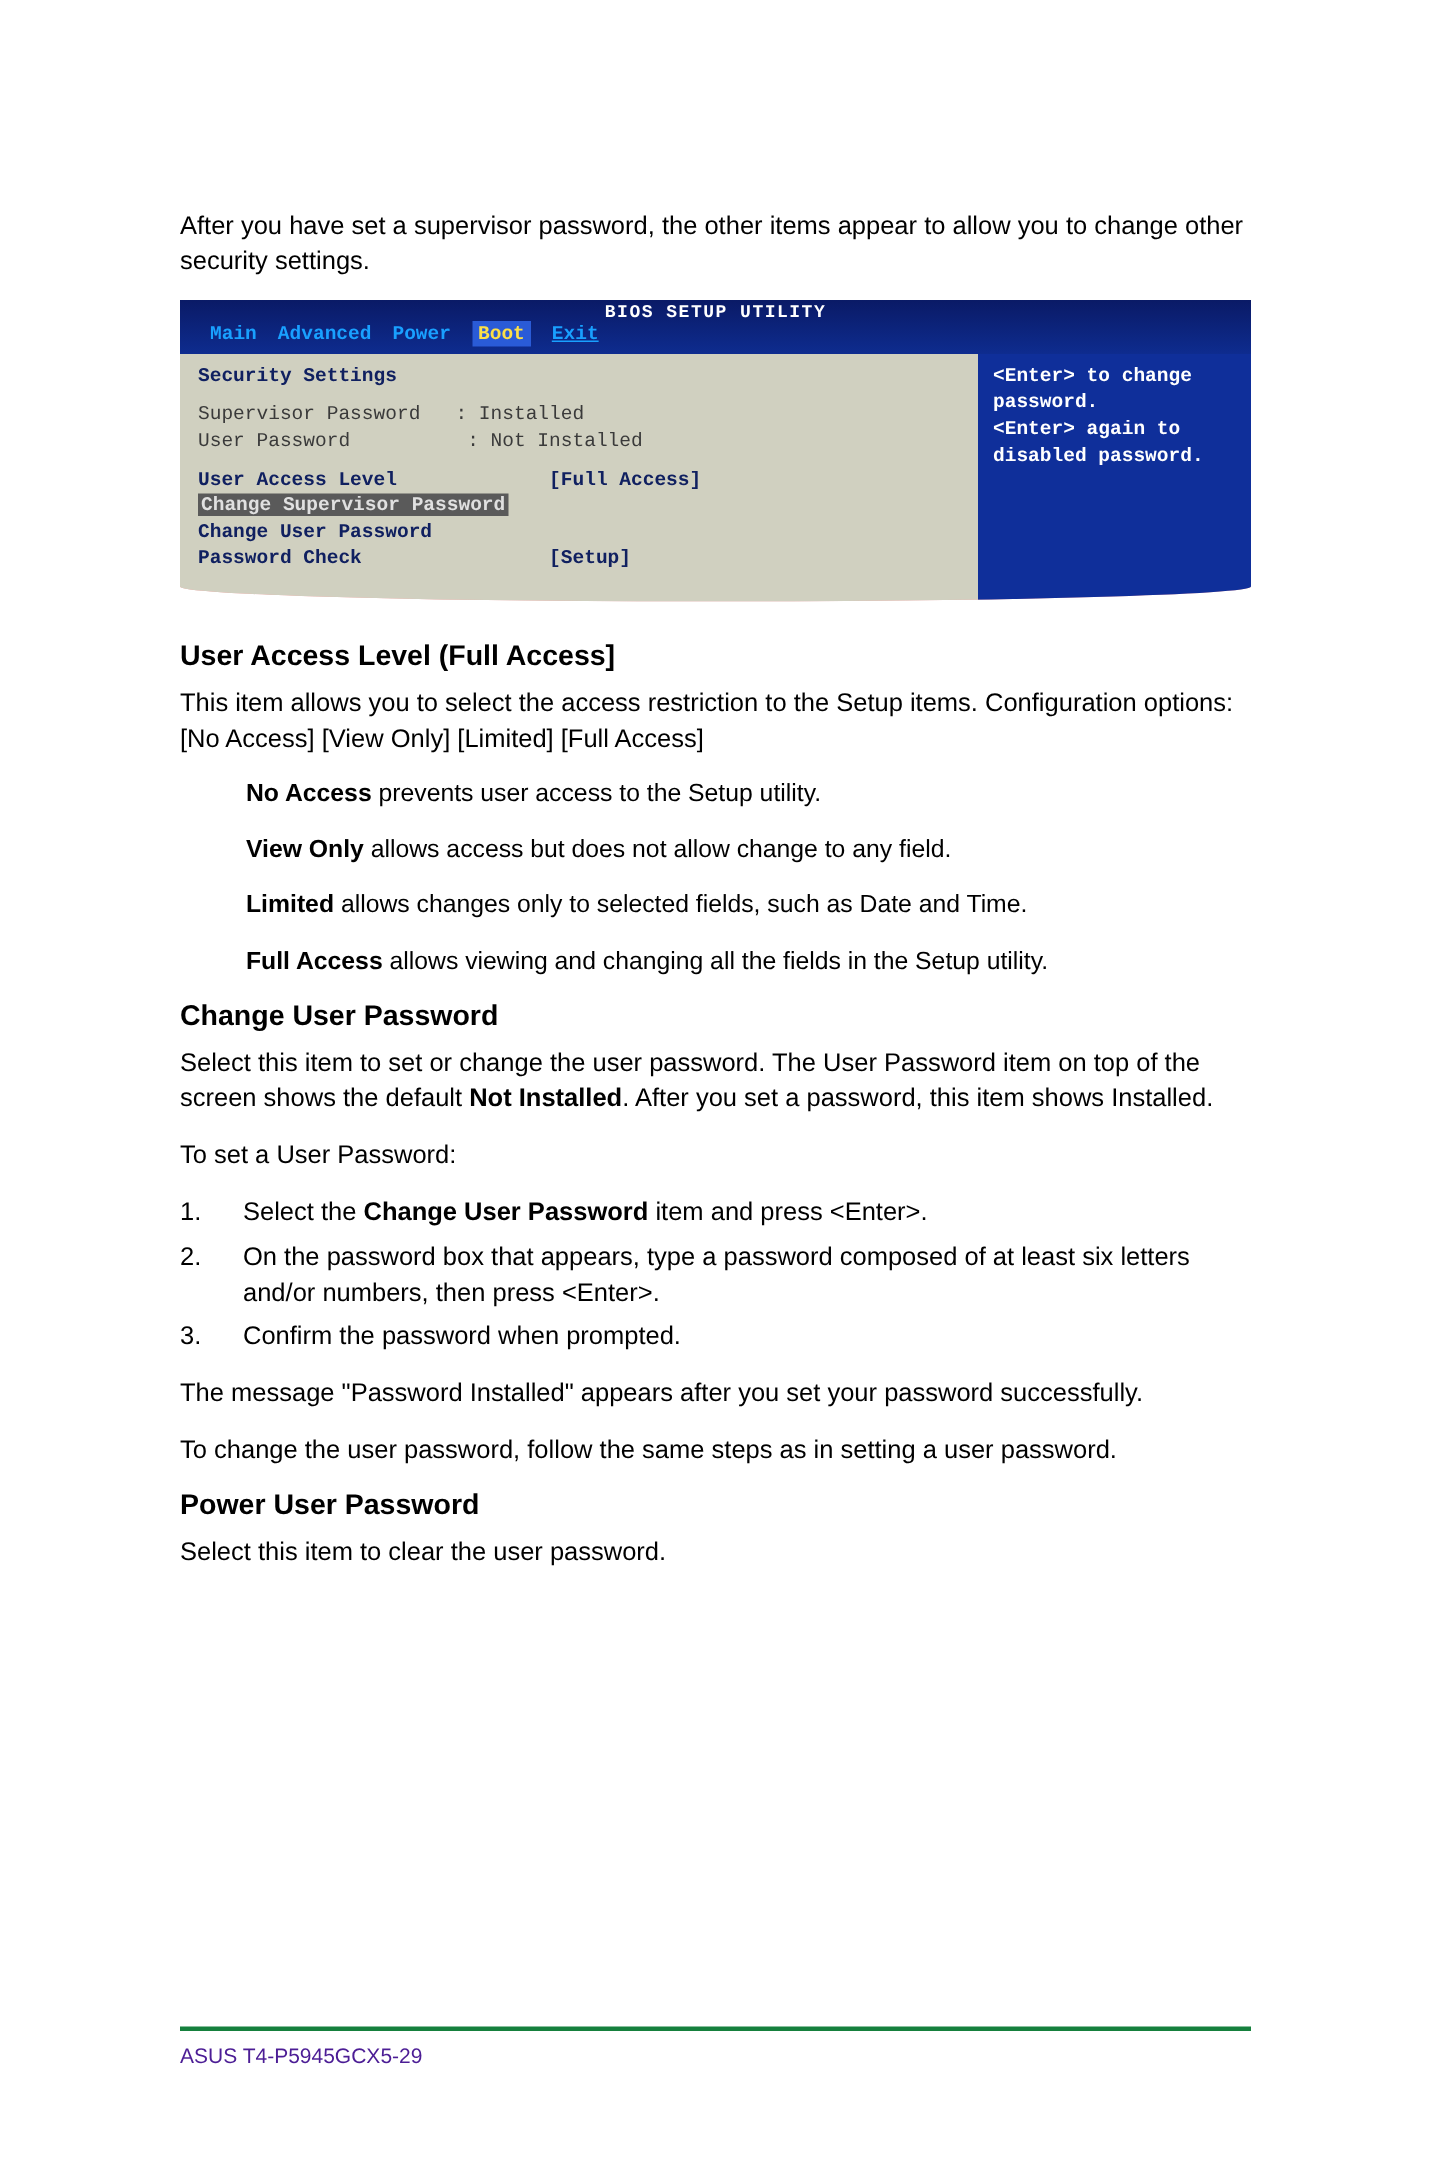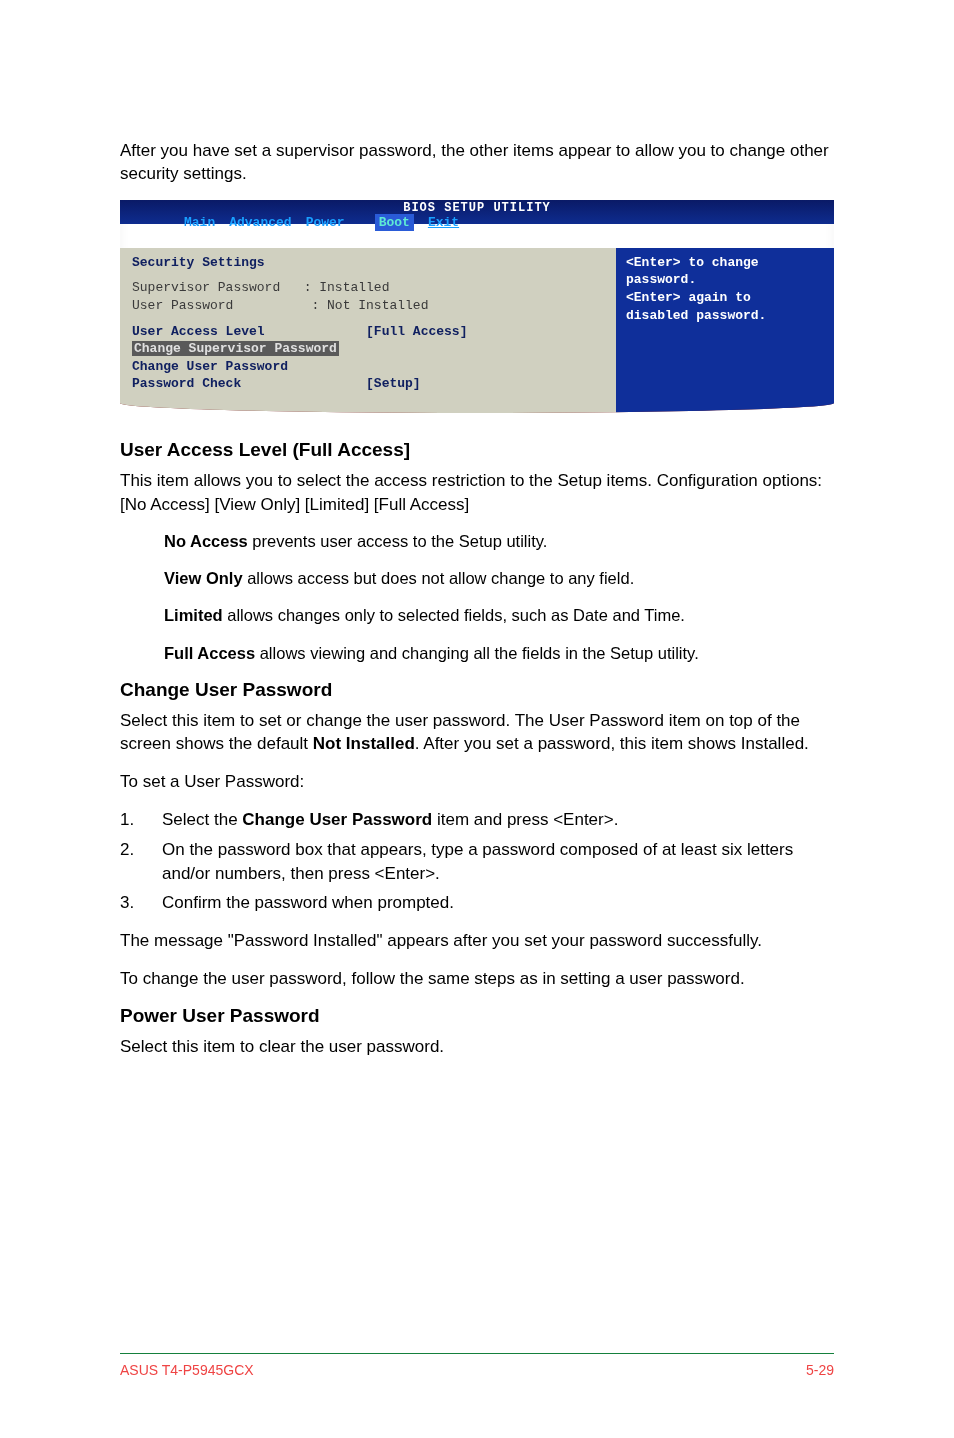--- a/index.html
+++ b/index.html
@@ -24,62 +24,59 @@
       line-height: 1.35;
       border-radius: 0 0 50% 50% / 0 0 10px 10px;
       overflow: hidden;
       margin-bottom: 26px;
       box-shadow: inset 0 -8px 12px rgba(0,0,0,0.05);
     }
     .bios-header {
       background: linear-gradient(#0a1a66, #0e2c8f);
       color: #19a0ff;
       position: relative;
-      height: 24px;
-      padding-left: 44px;
+      height: 36px;
     }
     .bios-title {
       position: absolute;
       top: 0;
       left: 50%;
       transform: translateX(-50%);
       color: #fff;
       font-weight: bold;
       letter-spacing: 1px;
       font-size: 12px;
     }
     .bios-tabs {
       display: flex;
       gap: 14px;
       padding: 14px 0 2px 20px;
       font-weight: bold;
       font-size: 13px;
     }
     .bios-tab-boot {
       background: #2a5bd7;
-      color: #5eead4;
+      color: #fde047;
       padding: 0 4px;
-      margin-left: 16px;
     }
     .bios-tab-exit { text-decoration: underline; }
     .bios-body {
       display: flex;
-      background: #7f1d1d;
-      margin-top: 24px;
+      background: #fca5a5;
     }
     .bios-left {
       flex: 1;
       background: #d0d0c0;
       color: #3a3a3a;
       padding: 6px 12px 20px 12px;
     }
     .bios-left .bold { color: #102060; font-weight: bold; }
     .bios-left .sel { color: #e0e0e0; background: #5a5a5a; font-weight: bold; padding: 0 2px; }
     .bios-right {
-      width: 218px;
+      width: 182px;
       background: #0f2f9a;
       color: #fff;
       padding: 6px 10px 20px 10px;
       font-weight: bold;
     }
     .row { white-space: pre; }
     h2 {
       font-size: 19px;
       font-weight: bold;
       margin-top: 12px;
@@ -90,26 +87,26 @@
     .indent b { font-weight: bold; }
     ol { list-style: none; margin-bottom: 14px; }
     ol li { display: flex; font-size: 17px; line-height: 1.4; margin-bottom: 6px; }
     ol li .num { width: 42px; flex-shrink: 0; }
     ol li .txt { flex: 1; }
     .footer {
       position: absolute;
       bottom: 60px;
       left: 120px;
       right: 120px;
-      border-top: 1px solid #15803d;
+      border-top: 3px solid #15803d;
       padding-top: 8px;
       display: flex;
-      justify-content: space-between;
+      justify-content: flex-start;
       font-size: 14px;
-      color: #ef4444;
+      color: #4c1d95;
     }
   </style>
 </head>
 <body>
 
 <p class="intro">After you have set a supervisor password, the other items appear to allow you to change other security settings.</p>
 
 <div class="bios">
   <div class="bios-header">
     <div class="bios-title">BIOS SETUP UTILITY</div>

